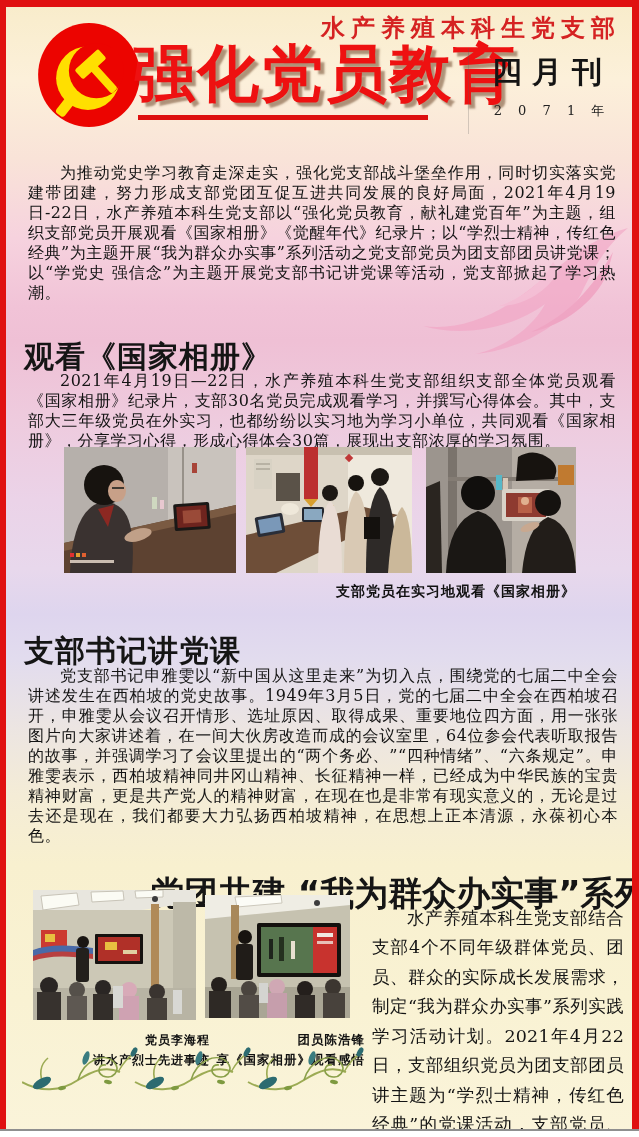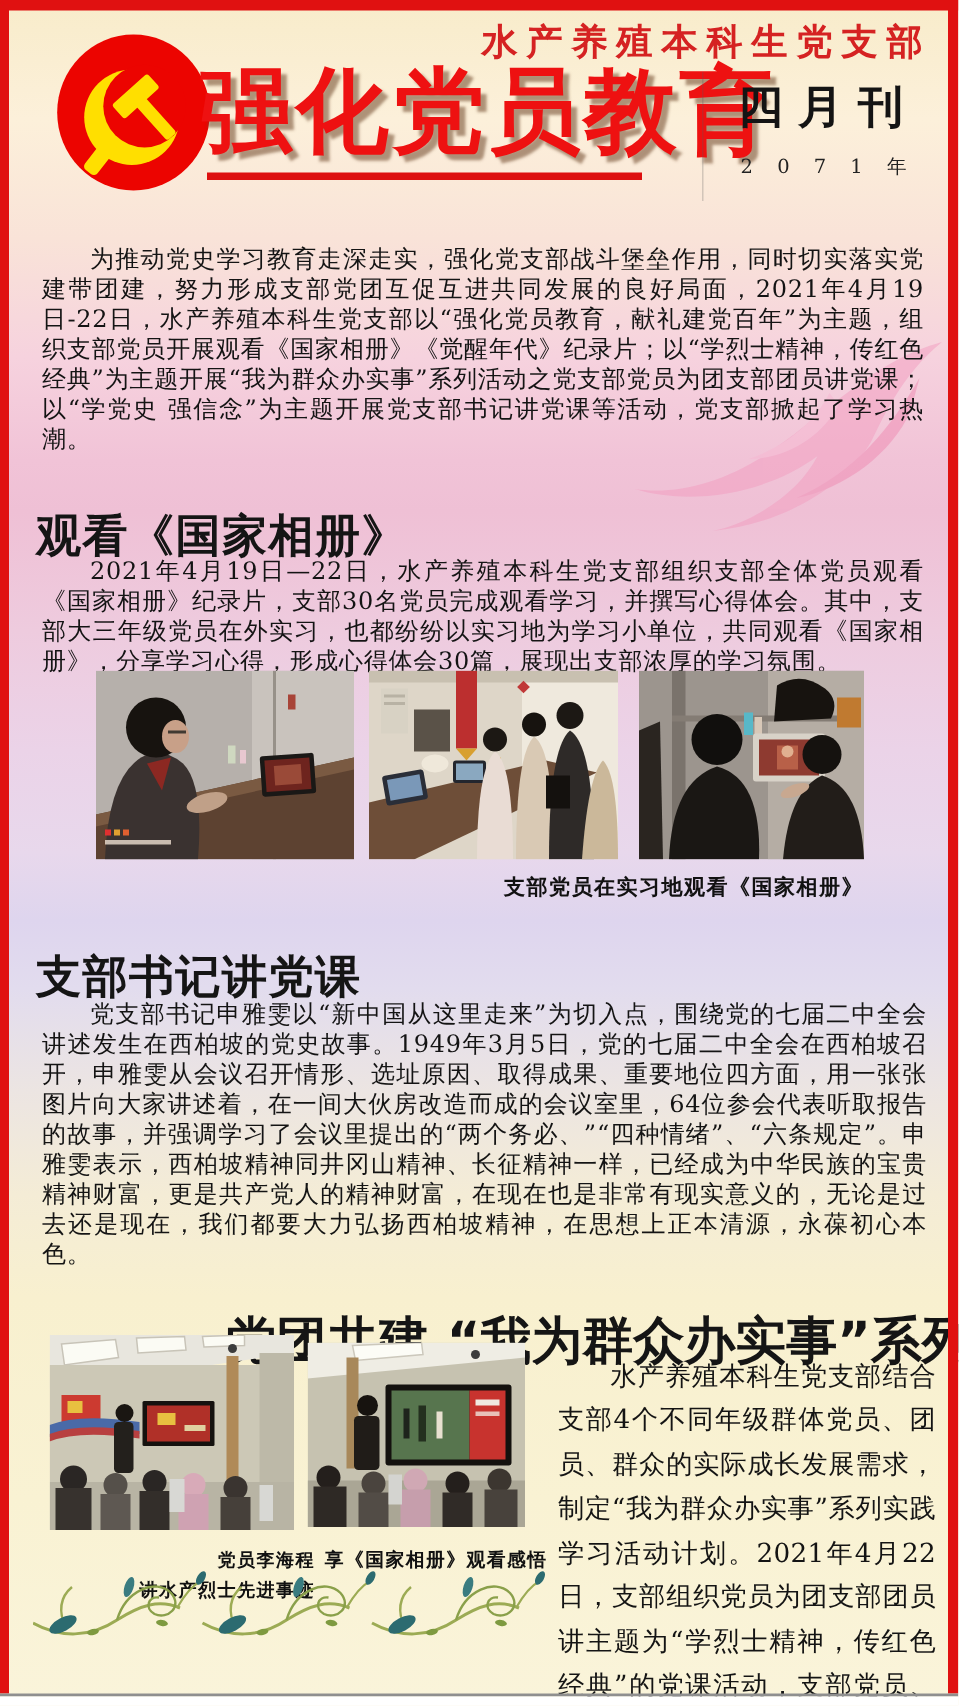--- a/index.html
+++ b/index.html
@@ -297,20 +297,21 @@
       <rect x="118" y="98" width="22" height="25" fill="#48423c"></rect>
       <rect x="54" y="88" width="9" height="20" fill="#d4d4d0"></rect>
     </svg>
   </div>
 
   <div class="photo-caption cap3a">
     <div>党员李海程</div>
     <div>讲水产烈士先进事迹</div>
   </div>
   <div class="photo-caption cap3b">
+    <div>团员陈浩锋</div>
     <div>享《国家相册》观看感悟</div>
   </div>
 
   <div class="vine-deco">
     <svg viewBox="0 0 345 60">
       <defs>
         <g id="vine-motif">
           <path d="M0 44 C18 54 38 54 56 42 C72 32 84 28 98 34" fill="none" stroke="#9cab54" stroke-width="2"></path>
           <path d="M56 42 C62 22 82 14 92 24 C100 33 90 42 81 38 C74 34 77 26 84 27" fill="none" stroke="#8aa04a" stroke-width="1.6"></path>
           <path d="M22 48 q-8 -18 4 -28" fill="none" stroke="#9cab54" stroke-width="1.6"></path>

